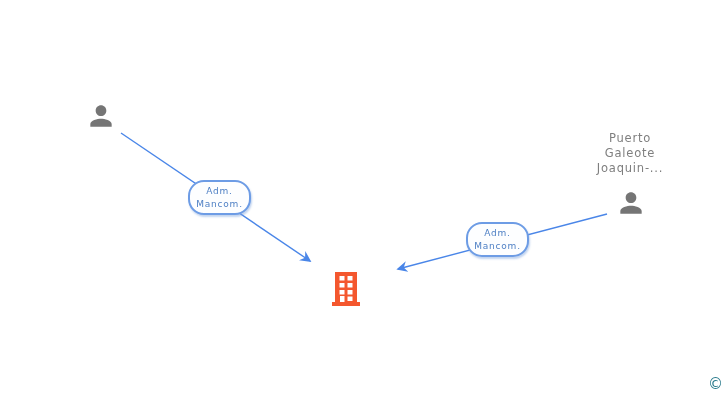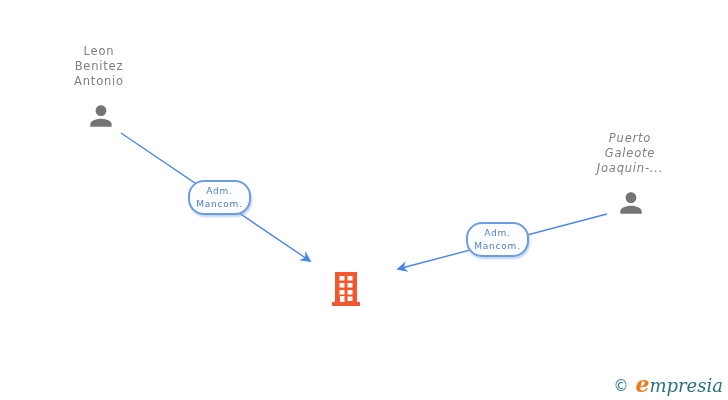--- a/index.html
+++ b/index.html
@@ -102,28 +102,25 @@
   <svg class="edges-layer" width="728" height="400" viewBox="0 0 728 400">
     <defs>
       <marker id="arrowhead" viewBox="0 0 10 10" refX="8.5" refY="5" markerWidth="8" markerHeight="8" orient="auto-start-reverse">
         <path d="M0,0 L10,5 L0,10 L3.2,5 z" fill="#4a86e8"></path>
       </marker>
     </defs>
     <line x1="121" y1="133" x2="310" y2="261" stroke="#4a86e8" stroke-width="1.4" marker-end="url(#arrowhead)"></line>
     <line x1="607" y1="214" x2="398" y2="269" stroke="#4a86e8" stroke-width="1.4" marker-end="url(#arrowhead)"></line>
   </svg>
 
-  <div class="node-label" style="left:40px; top:44px; width:118px;">Leon
-Benitez
-Antonio</div>
   <svg class="person-icon" style="left:85px; top:100px;" viewBox="0 0 24 24">
     <path fill="#757575" d="M12 12c2.21 0 4-1.79 4-4s-1.79-4-4-4-4 1.79-4 4 1.79 4 4 4zm0 2c-2.67 0-8 1.34-8 4v2h16v-2c0-2.66-5.33-4-8-4z"></path>
   </svg>
 
-  <div class="node-label" style="left:571px; top:131px; width:118px;font-style:italic;">Puerto
+  <div class="node-label" style="left:571px; top:131px; width:118px;">Puerto
 Galeote
 Joaquin-...</div>
   <svg class="person-icon" style="left:615px; top:187px;" viewBox="0 0 24 24">
     <path fill="#757575" d="M12 12c2.21 0 4-1.79 4-4s-1.79-4-4-4-4 1.79-4 4 1.79 4 4 4zm0 2c-2.67 0-8 1.34-8 4v2h16v-2c0-2.66-5.33-4-8-4z"></path>
   </svg>
 
   <div class="edge-label" style="left:188px; top:180px;">Adm.
 Mancom.</div>
   <div class="edge-label" style="left:466px; top:222px;">Adm.
 Mancom.</div>
@@ -138,16 +135,15 @@
     <rect x="10" y="26" width="4.5" height="6" fill="#ffffff"></rect>
 
     <rect x="17.5" y="6" width="5" height="4.5" fill="#ffffff"></rect>
     <rect x="17.5" y="13" width="5" height="4.5" fill="#ffffff"></rect>
     <rect x="17.5" y="20" width="5" height="4.5" fill="#ffffff"></rect>
     <rect x="17.5" y="26.5" width="5" height="4.5" fill="#ffffff"></rect>
   </svg>
 
   <div class="brand">
     <span class="copyright">©</span>
-    <span class="wordmark"><span class="initial">e</span><span class="rest">mpresia</span></span>
   </div>
 
 </div>
 
 </body></html>

